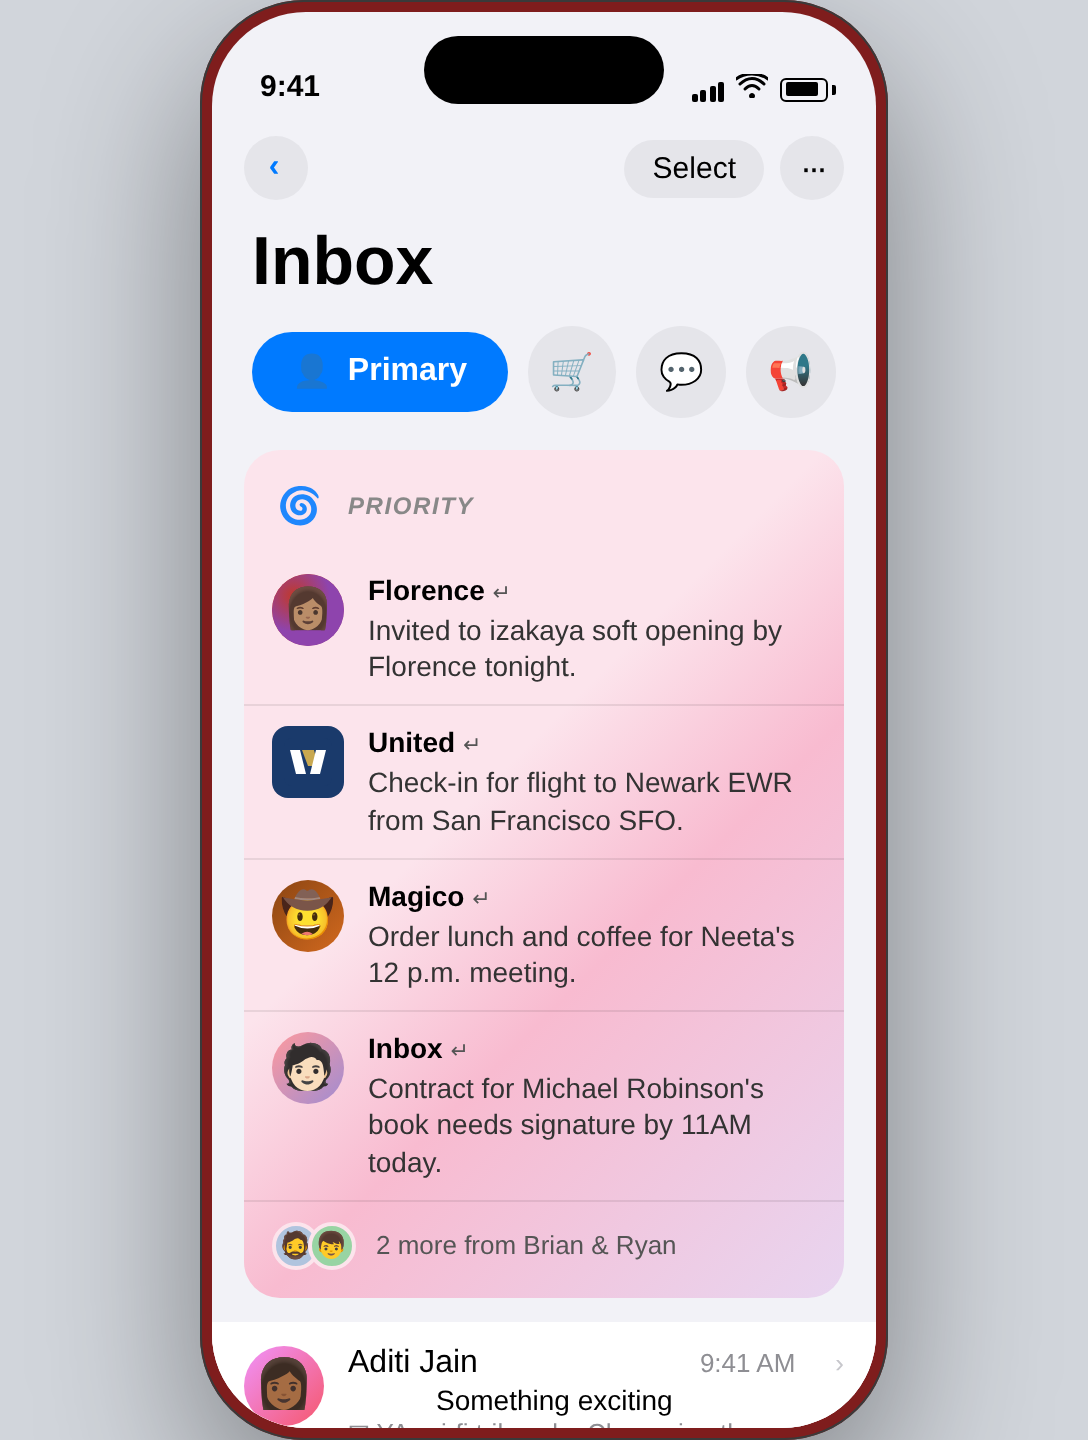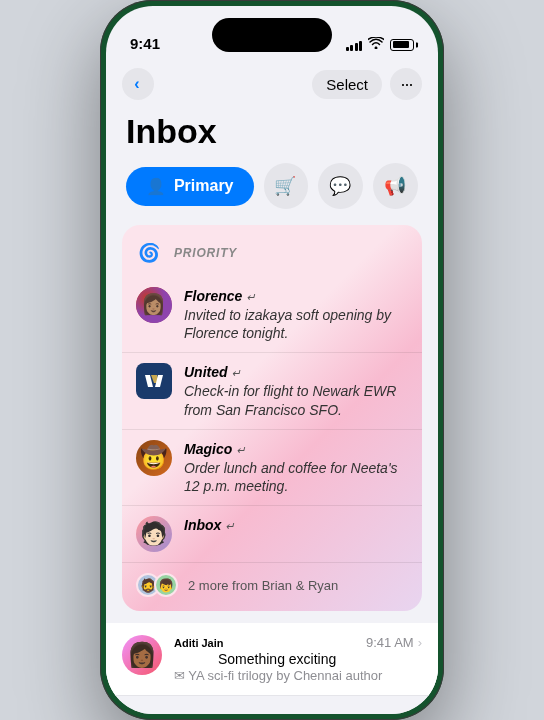--- a/index.html
+++ b/index.html
@@ -9,21 +9,21 @@
       display: flex;
       justify-content: center;
       align-items: center;
       min-height: 100vh;
       font-family: -apple-system, BlinkMacSystemFont, 'SF Pro Display', 'Helvetica Neue', sans-serif;
     }
 
     .phone-frame {
       width: 344px;
       height: 720px;
-      background: #14532d;
+      background: #7f1d1d;
       border-radius: 52px;
       position: relative;
       box-shadow: 0 30px 80px rgba(0,0,0,0.4), inset 0 0 0 1px #3a3a3a;
       overflow: hidden;
     }
 
     .phone-screen {
       position: absolute;
       top: 6px;
       left: 6px;
@@ -292,21 +292,20 @@
       justify-content: center;
       font-size: 20px;
     }
 
     .avatar-florence {
       background: linear-gradient(135deg, #c0392b, #8e44ad);
     }
 
     .priority-text {
       flex: 1;
-      font-style: italic;
     }
 
     .priority-sender {
       font-size: 14px;
       font-weight: 700;
       color: #000;
     }
 
     .priority-msg {
       font-size: 14px;
@@ -382,31 +381,31 @@
       min-width: 0;
     }
 
     .inbox-top-row {
       display: flex;
       justify-content: space-between;
       align-items: center;
     }
 
     .inbox-sender {
-      font-size: 11px;
-      font-weight: 700;
+      font-size: 16px;
+      font-weight: 400;
       color: #000;
     }
 
     .inbox-time {
       font-size: 13px;
       color: #8e8e93;
       display: flex;
       align-items: center;
-      gap: 4px;
+      gap: 20px;
     }
 
     .inbox-subject {
       font-size: 14px;
       font-weight: 500;
       color: #000;
       margin-top: 1px;
       margin-left: 44px;
     }
 
@@ -547,20 +546,21 @@
             <div class="priority-msg">Order lunch and coffee for Neeta's 12 p.m. meeting.</div>
           </div>
         </div>
 
         <div class="priority-item">
           <div class="avatar" style="background: linear-gradient(135deg,#ff9a9e,#a18cd1)">
             <span style="font-size:22px;">🧑🏻</span>
           </div>
           <div class="priority-text">
             <span class="priority-sender">Inbox </span><span class="reply-icon">↵</span>
+            <div class="priority-msg">Contract for Michael Robinson's book needs signature by 11AM today.</div>
           </div>
         </div>
 
         <div class="more-senders">
           <div class="more-avatars">
             <div class="mini-avatar" style="background:#b0c4de; border-color:#fce4ec;">🧔</div>
             <div class="mini-avatar" style="background:#98d4a3; border-color:#fce4ec;">👦</div>
           </div>
           <span class="more-text">2 more from Brian &amp; Ryan</span>
         </div>

